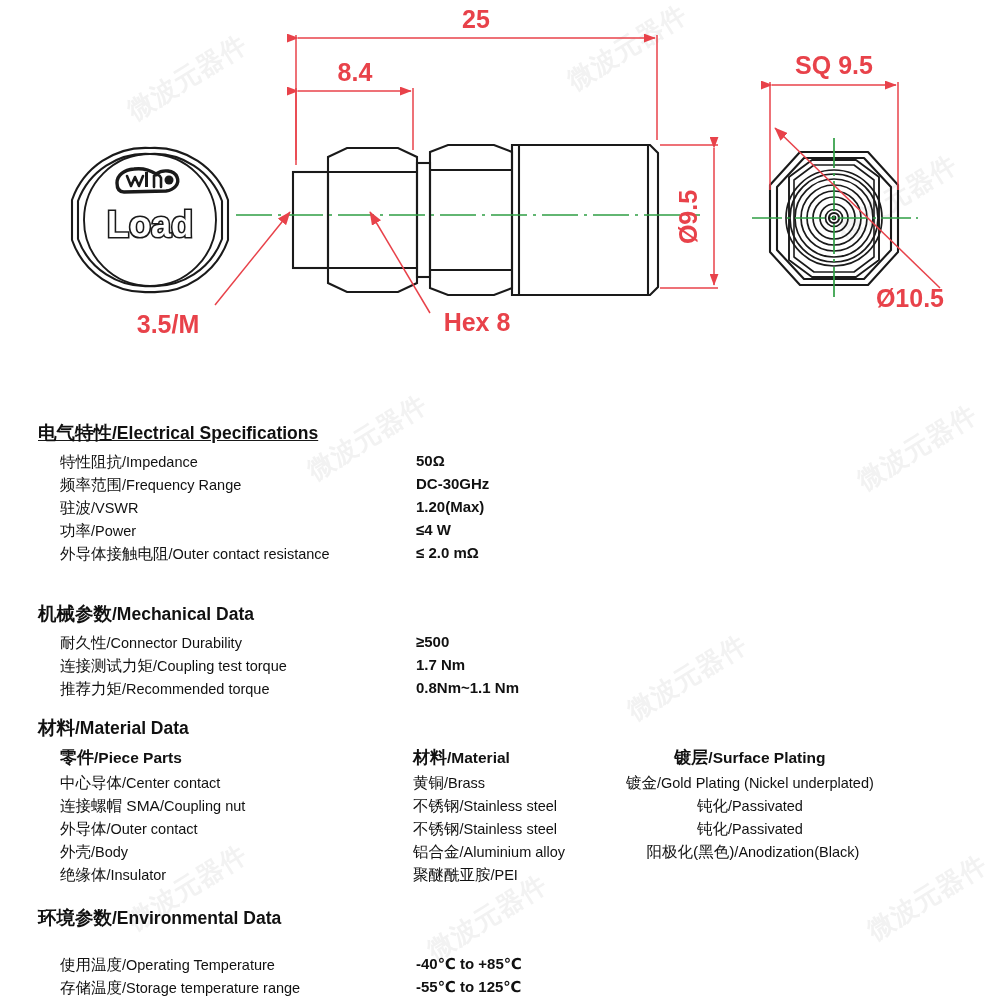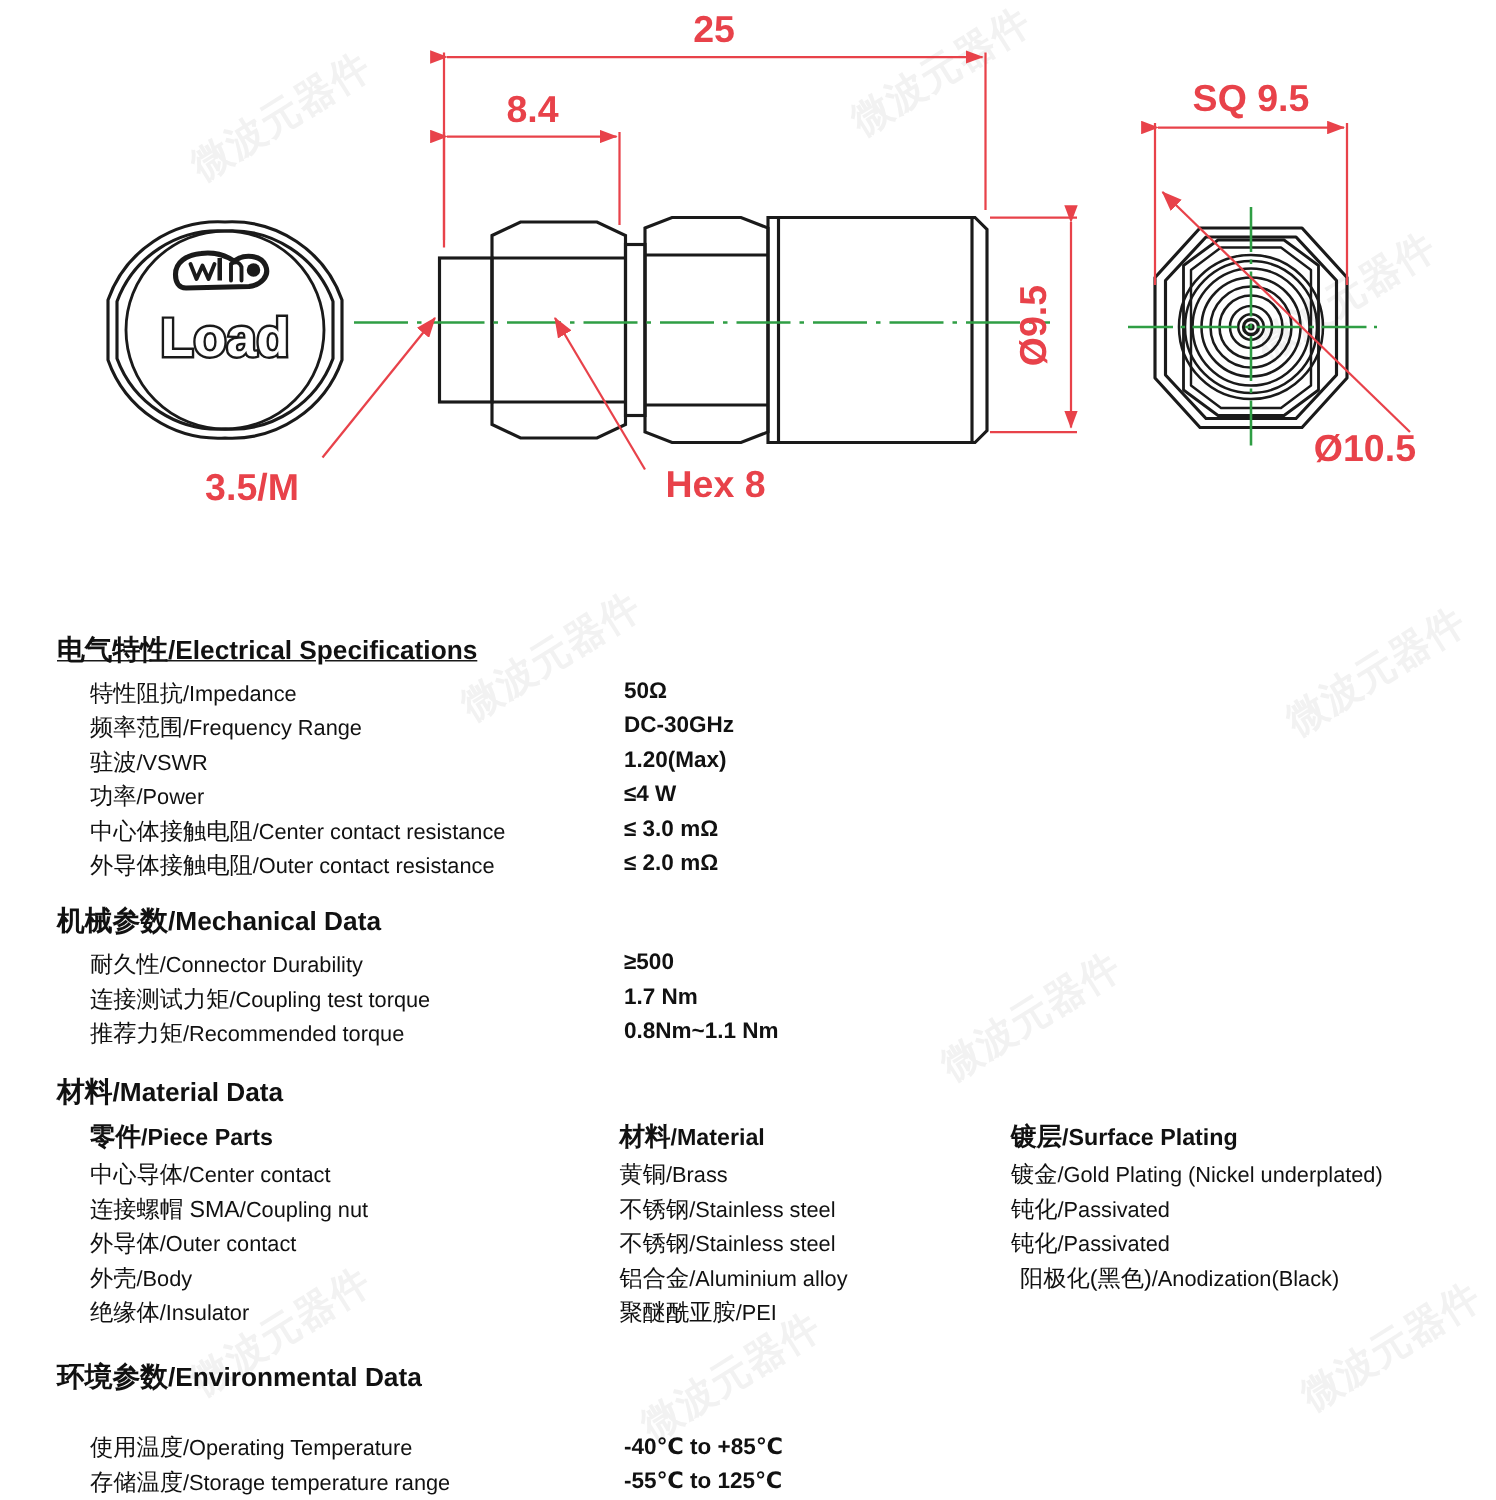--- a/index.html
+++ b/index.html
@@ -181,24 +181,20 @@
       </div>
       <div class="row">
         <span class="lbl" style="left:22px;text-align:right;"><span class="cn">驻波</span><span>/VSWR</span></span>
         <span class="val" style="left:378px;">1.20(Max)</span>
       </div>
       <div class="row">
         <span class="lbl" style="left:22px;"><span class="cn">功率</span><span>/Power</span></span>
         <span class="val" style="left:378px;">≤4 W</span>
       </div>
       <div class="row">
-        <span class="lbl" style="left:22px;"><span class="cn">中心体接触电阻</span><span>/Center contact resistance</span></span>
-        <span class="val" style="left:378px;">≤ 3.0 mΩ</span>
-      </div>
-      <div class="row">
         <span class="lbl" style="left:22px;"><span class="cn">外导体接触电阻</span><span>/Outer contact resistance</span></span>
         <span class="val" style="left:378px;">≤ 2.0 mΩ</span>
       </div>
     </div>
   </div>
 
   <div class="block" style="left:38px;top:601px;width:560px;">
     <div class="sec-head">
       <span class="cn">机械参数</span><span>/Mechanical Data</span>
     </div>
@@ -244,21 +240,21 @@
         </div>
         <div style="margin-top:4px;">
           <div class="mrow"><span class="cn">黄铜</span><span>/Brass</span></div>
           <div class="mrow"><span class="cn">不锈钢</span><span>/Stainless steel</span></div>
           <div class="mrow"><span class="cn">不锈钢</span><span>/Stainless steel</span></div>
           <div class="mrow"><span class="cn">铝合金</span><span>/Aluminium alloy</span></div>
           <div class="mrow"><span class="cn">聚醚酰亚胺</span><span>/PEI</span></div>
         </div>
       </div>
 
-      <div class="mat-col" style="left:636px;">
+      <div class="mat-col" style="left:588px;text-align:center;">
         <div class="colhead">
           <span class="cn">镀层</span><span>/Surface Plating</span>
         </div>
         <div style="margin-top:4px;">
           <div class="mrow"><span class="cn">镀金</span><span>/Gold Plating (Nickel underplated)</span></div>
           <div class="mrow"><span class="cn">钝化</span><span>/Passivated</span></div>
           <div class="mrow"><span class="cn">钝化</span><span>/Passivated</span></div>
           <div class="mrow" style="padding-left:6px;"><span class="cn">阳极化(黑色)</span><span>/Anodization(Black)</span></div>
           <div class="mrow"><span class="cn"></span><span></span></div>
         </div>

